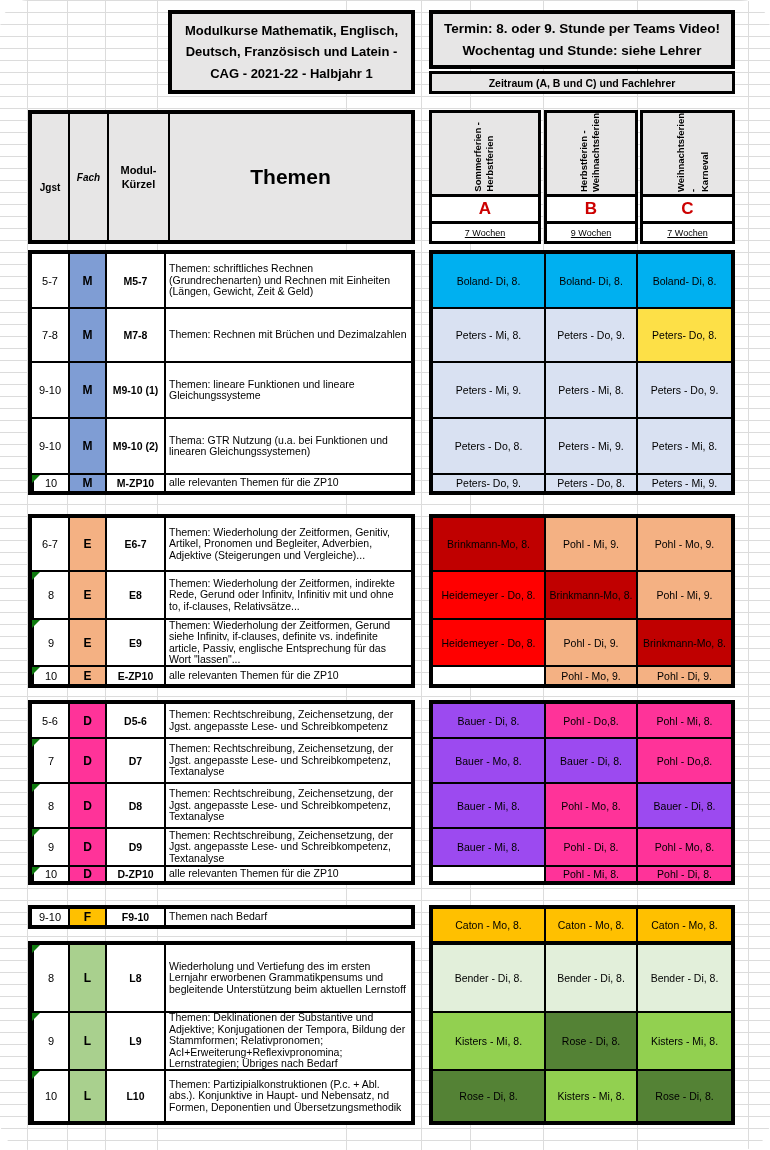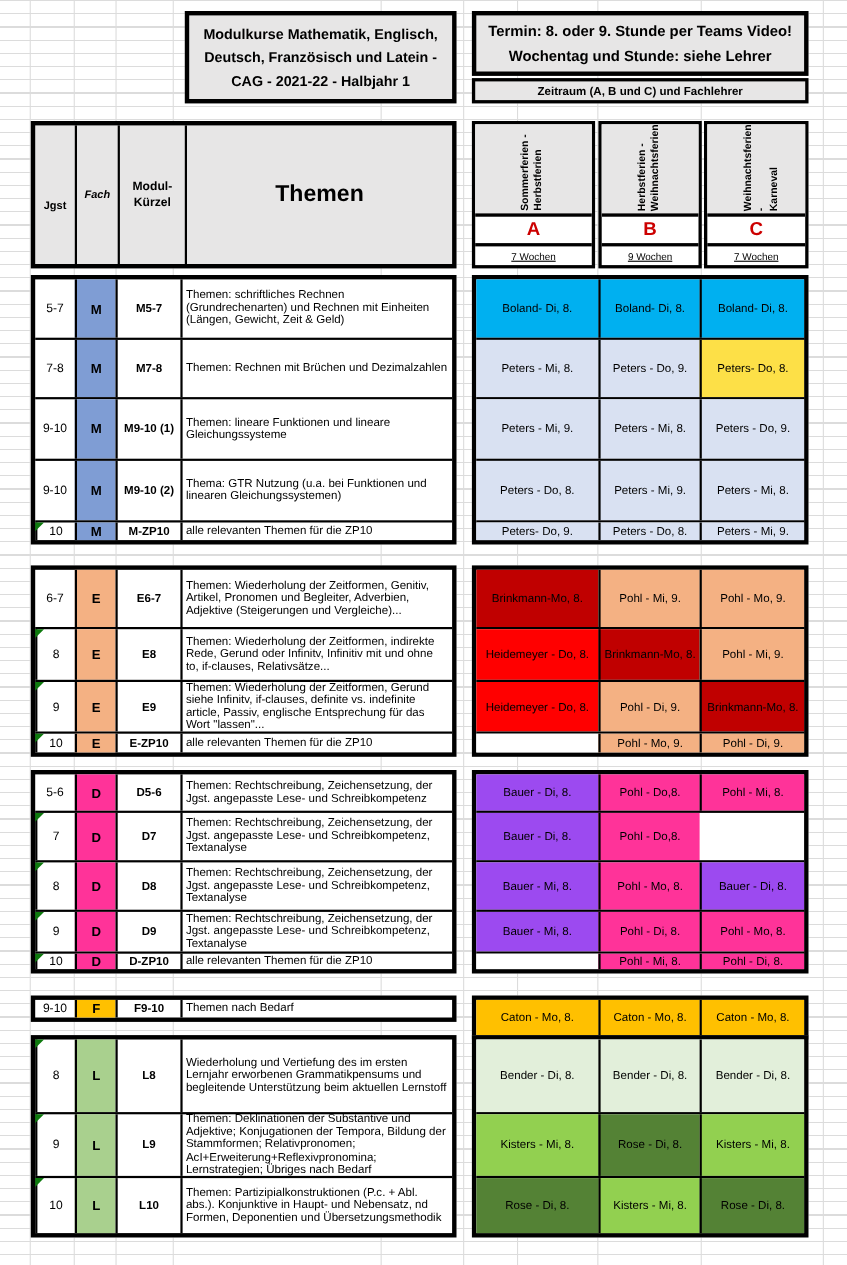--- a/index.html
+++ b/index.html
@@ -1,20 +1,21 @@
 <!DOCTYPE html>
 <html><head>
 <meta charset="utf-8">
 <style>
   * { margin:0; padding:0; box-sizing:border-box; }
   html,body { background:#fff; }
   body { font-family:"Liberation Sans", sans-serif; color:#000; }
   .page {
     position:relative; width:770px; height:1150px; background:#fff; overflow:hidden;
     background-image: repeating-linear-gradient(to bottom, #dcdcdc 0 1px, transparent 1px 12px);
+    border-radius: 29px;
   }
   .vgl { position:absolute; top:0; width:1px; height:1150px; background:#dcdcdc; z-index:0; }
 
   .box { position:absolute; border:4px solid #000; background:#e7e6e6; z-index:2; }
   .center { display:flex; align-items:center; justify-content:center; text-align:center; }
   .pre { white-space:pre-line; }
 
   .title-left  { left:168px; top:10px;  width:247px; height:84px; font-weight:bold; font-size:13px; line-height:1.62; }
   .title-right { left:429px; top:10px;  width:306px; height:59px; font-weight:bold; font-size:13.5px; line-height:1.6; }
   .sub-right   { left:429px; top:71px;  width:306px; height:23px; border-width:3px; font-weight:bold; font-size:10.5px; }
@@ -263,20 +264,21 @@
       <div class="c themen">alle relevanten Themen für die ZP10</div>
     </div>
   </div>
   <div class="rblock" style="top:700px">
     <div class="rrow" style="height:33px">
       <div class="tc" style="background-color: rgb(156, 74, 240);">Bauer - Di, 8.</div>
       <div class="tc" style="background-color: rgb(255, 51, 153);">Pohl - Do,8.</div>
       <div class="tc" style="background-color: rgb(255, 51, 153);">Pohl - Mi, 8.</div>
     </div>
     <div class="rrow" style="height:45px">
+      <div class="tc" style="background-color: rgb(156, 74, 240);">Bauer - Mo, 8.</div>
       <div class="tc" style="background-color: rgb(156, 74, 240);">Bauer - Di, 8.</div>
       <div class="tc" style="background-color: rgb(255, 51, 153);">Pohl - Do,8.</div>
     </div>
     <div class="rrow" style="height:45px">
       <div class="tc" style="background-color: rgb(156, 74, 240);">Bauer - Mi, 8.</div>
       <div class="tc" style="background-color: rgb(255, 51, 153);">Pohl - Mo, 8.</div>
       <div class="tc" style="background-color: rgb(156, 74, 240);">Bauer - Di, 8.</div>
     </div>
     <div class="rrow" style="height:38px">
       <div class="tc" style="background-color: rgb(156, 74, 240);">Bauer - Mi, 8.</div>

